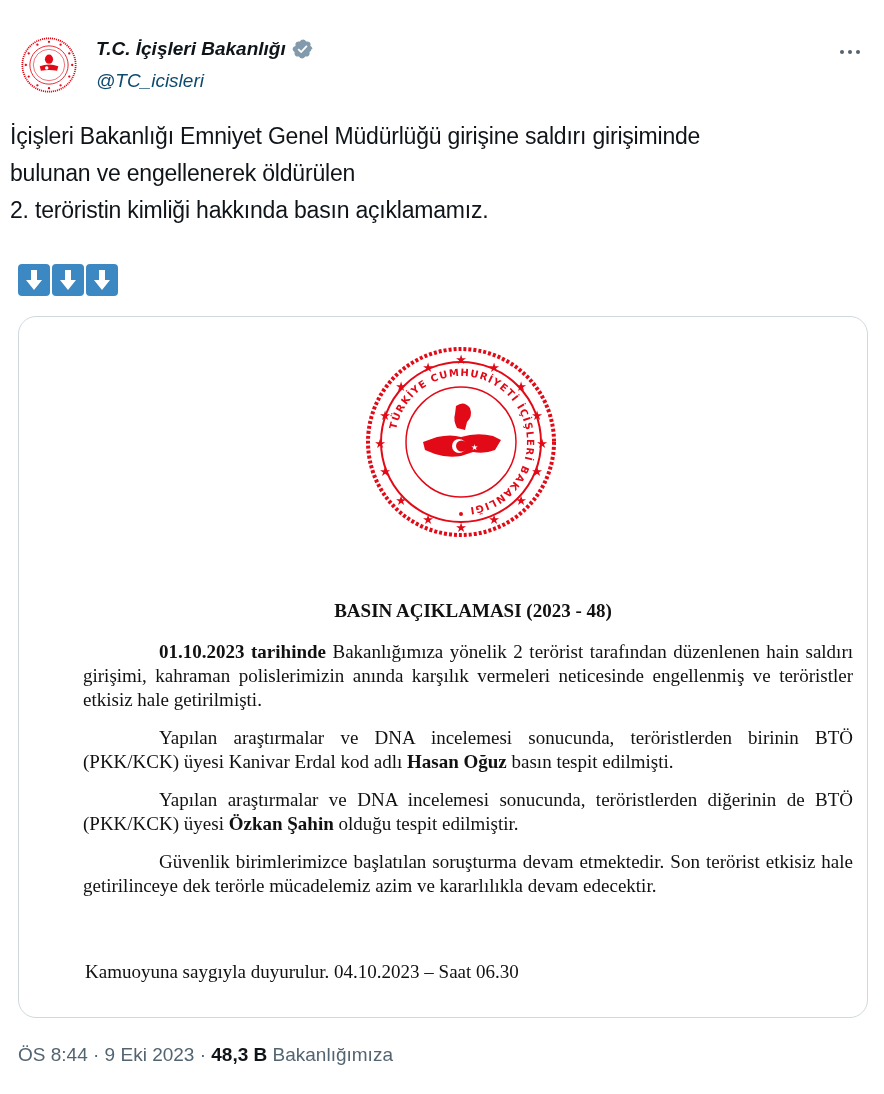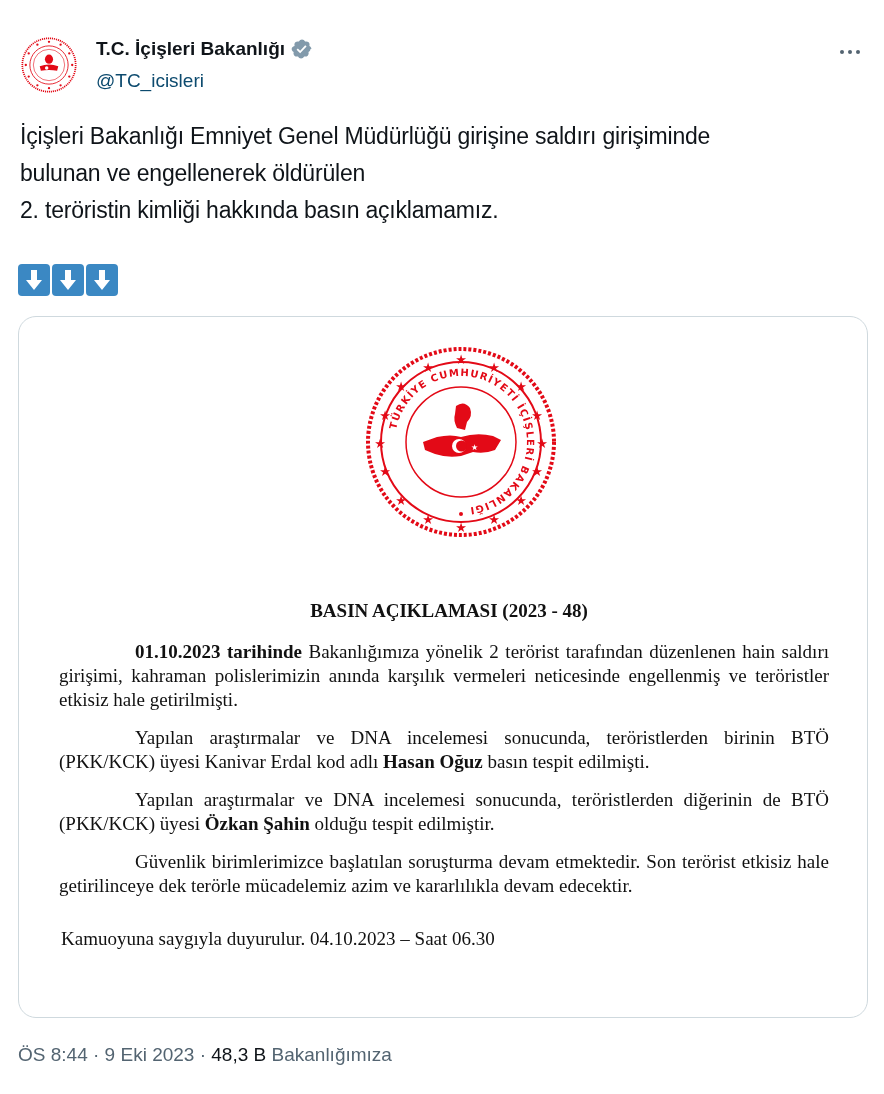--- a/index.html
+++ b/index.html
@@ -1,45 +1,45 @@
 <!DOCTYPE html>
 <html><head>
 <meta charset="utf-8">
 <style>
   * { box-sizing: border-box; margin: 0; padding: 0; }
   html, body { width: 884px; height: 1094px; background: #ffffff; overflow: hidden; }
   body { font-family: "Liberation Sans", "DejaVu Sans", sans-serif; color: #0f1419; position: relative; }
 
-  .header { position: absolute; left: 18px; top: 34px; width: 850px; height: 64px; }
+  .header { position: absolute; left: 18px; top: 34px; width: 850px; height: 64px; font-style: italic; }
   .avatar { position: absolute; left: 2px; top: 2px; width: 58px; height: 58px; border-radius: 50%; background: #fff; overflow: hidden; }
   .name-row { position: absolute; left: 78px; top: 4px; display: flex; align-items: center; }
   .display-name { font-weight: 700; font-size: 19px; color: #0f1419; }
   .verified { margin-left: 6px; width: 22px; height: 22px; display: inline-block; }
   .handle { position: absolute; left: 78px; top: 36px; font-size: 19px; color: #0c4a6e; }
   .more-btn { position: absolute; right: 0px; top: 4px; width: 36px; height: 28px; display: flex; align-items: center; justify-content: center; cursor: pointer; }
   .more-btn span { display: inline-block; width: 4px; height: 4px; background: #536471; border-radius: 50%; margin: 0 2px; }
 
-  .tweet-text { position: absolute; left: 20px; top: 118px; width: 840px; font-size: 23px; line-height: 37px; color: #0f1419; letter-spacing: -0.2px; }
+  .tweet-text { position: absolute; left: 10px; top: 118px; width: 840px; font-size: 23px; line-height: 37px; color: #0f1419; letter-spacing: -0.2px; }
   .tweet-text .line { display: block; }
 
   .emoji-row { position: absolute; left: 18px; top: 264px; display: flex; gap: 2px; }
   .emoji-arrow { width: 32px; height: 32px; background: #3b88c3; border-radius: 4px; display: flex; align-items: center; justify-content: center; }
 
   .media-card { position: absolute; left: 18px; top: 316px; width: 850px; height: 702px; border: 1px solid #cfd9de; border-radius: 18px; overflow: hidden; background: #fff; }
 
   .seal { position: absolute; left: 342px; top: 25px; width: 200px; height: 200px; }
 
-  .doc { position: absolute; left: 40px; top: 282px; width: 770px; font-family: "Liberation Serif", "DejaVu Serif", serif; color: #111; font-size: 19px; line-height: 24px; }
+  .doc { position: absolute; left: 64px; top: 282px; width: 770px; font-family: "Liberation Serif", "DejaVu Serif", serif; color: #111; font-size: 19px; line-height: 24px; }
   .doc-title { text-align: center; font-weight: 700; font-size: 19px; margin-bottom: 17px; padding-left: 10px; }
   .doc p { text-align: justify; text-indent: 76px; margin-bottom: 14px; }
   .doc p b { font-weight: 700; }
-  .doc .closing { text-indent: 0; margin-top: 29px; padding-left: 2px; text-align: left; }
+  .doc .closing { text-indent: 0; margin-top: 62px; padding-left: 2px; text-align: left; }
 
   .meta { position: absolute; left: 18px; top: 1044px; font-size: 19px; color: #536471; }
-  .meta .bold { color: #0f1419; font-weight: 400; }
+  .meta .bold { color: #0f1419; font-weight: 700; }
 </style>
 </head>
 <body>
 
 <div class="header">
   <div class="avatar">
     <svg width="58" height="58" viewBox="0 0 100 100">
       <circle cx="50" cy="50" r="46" fill="none" stroke="#e30a17" stroke-width="3" stroke-dasharray="2 1.5"></circle>
       <circle cx="50" cy="50" r="33" fill="none" stroke="#e30a17" stroke-width="1.5"></circle>
       <circle cx="50" cy="50" r="27" fill="none" stroke="#e30a17" stroke-width="1"></circle>

